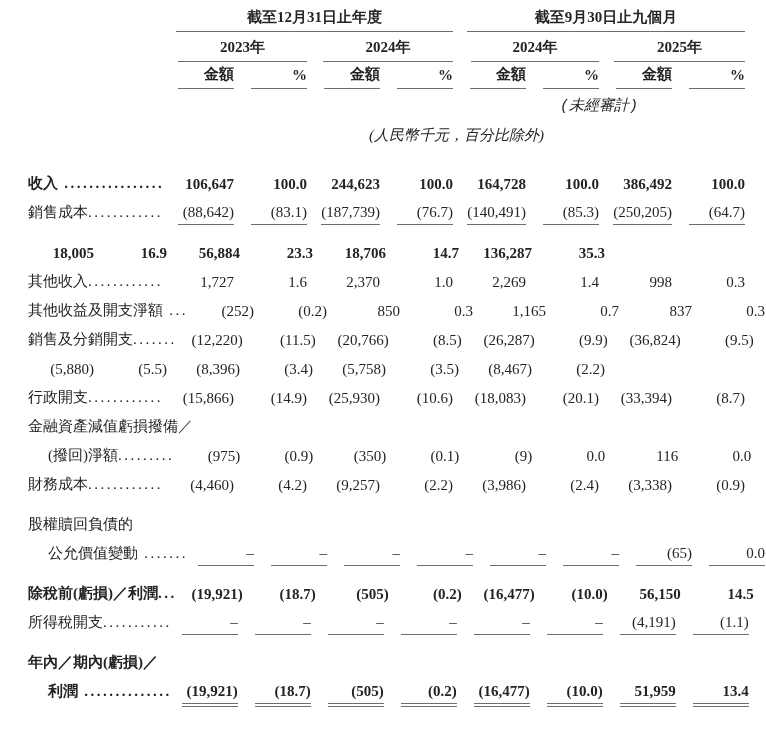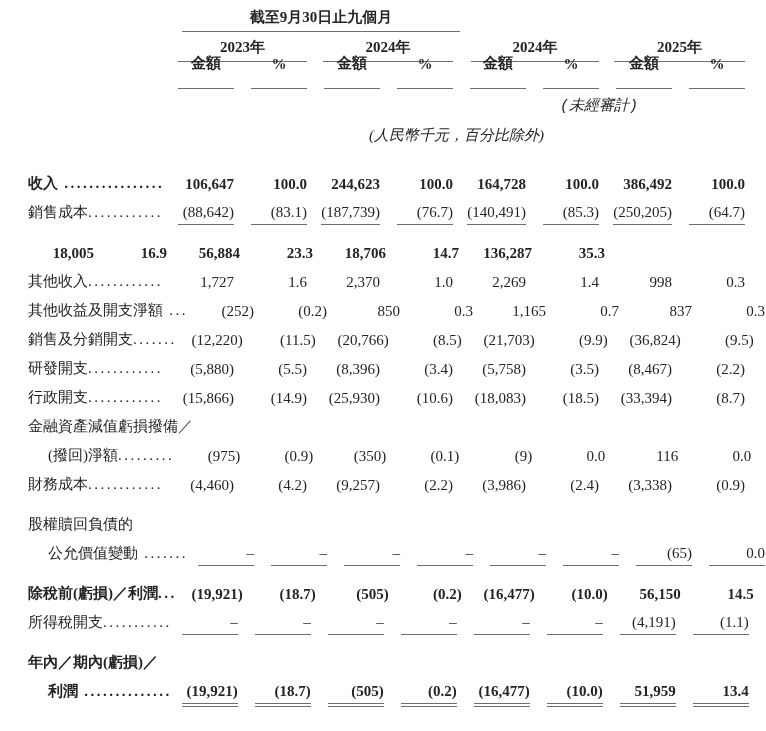--- a/index.html
+++ b/index.html
@@ -25,21 +25,21 @@
   .line{margin-left:auto;border-bottom:1px solid var(--rule);padding-bottom:4px;text-align:center;white-space:nowrap;font-weight:bold;}
   .g1 .line{width:277px;}
   .g2 .line{width:278px;}
   .y1{flex:0 0 139px;} .y1 .line{width:129px;}
   .y2{flex:0 0 146px;} .y2 .line{width:130px;}
   .y3{flex:0 0 146px;} .y3 .line{width:128px;}
   .y4{flex:0 0 146px;} .y4 .line{width:131px;}
   .cell{flex:0 0 73px;text-align:right;}
   .cell.c1{flex:0 0 66px;}
   .v{display:inline-block;min-width:56px;text-align:right;padding-bottom:3px;}
-  .hms .v{border-bottom:1px solid var(--rule);text-align:center;font-weight:bold;padding-bottom:15px;}
+  .hms .v{border-bottom:1px solid var(--rule);text-align:right;font-weight:bold;padding-bottom:4px;}
   .note-row{height:26px;font-style:italic;}
   .note-unaudited{flex:0 0 292px;text-align:center;font-family:Liberation Mono, monospace;}
   .sp-ua{flex:0 0 425px;}
   .note-unit-row{height:30px;font-style:italic;}
   .note-unit{flex:0 0 577px;text-align:center;}
   
   .tbody{margin-top:22px;}
   .trow{height:29px;}
   .trow.gap{margin-top:11px;}
   .trow.bold{font-weight:bold;}
@@ -50,20 +50,23 @@
   .du{border-bottom:1px solid var(--rule);position:relative;}
   .du::after{content:"";position:absolute;left:0;right:0;bottom:-4px;border-bottom:1px solid var(--rule);}
 </style>
 </head>
 <body>
 
 <div class="doc">
 
   <div class="row hgrp">
     <div class="sp-label"></div>
+    <div class="grp g1">
+      <div class="line">截至12月31日止年度</div>
+    </div>
     <div class="grp g2">
       <div class="line">截至9月30日止九個月</div>
     </div>
   </div>
 
   <div class="row hyr">
     <div class="sp-label"></div>
     <div class="yr y1">
       <div class="line">2023年</div>
     </div>
@@ -154,44 +157,43 @@
         <div class="cell"><span class="v">0.7</span></div>
         <div class="cell"><span class="v">837</span></div>
         <div class="cell"><span class="v">0.3</span></div>
       </div>
       <div class="row trow">
         <div class="lbl"><span>銷售及分銷開支</span><span class="dots">.......</span></div>
         <div class="cell c1"><span class="v">(12,220)</span></div>
         <div class="cell"><span class="v">(11.5)</span></div>
         <div class="cell"><span class="v">(20,766)</span></div>
         <div class="cell"><span class="v">(8.5)</span></div>
-        <div class="cell"><span class="v">(21,703)</span></div>
+        <div class="cell"><span class="v">(26,287)</span></div>
         <div class="cell"><span class="v">(9.9)</span></div>
         <div class="cell"><span class="v">(36,824)</span></div>
         <div class="cell"><span class="v">(9.5)</span></div>
       </div>
       <div class="row trow">
-        <div class="lbl"><span>研發開支</span><span class="dots">............</span></div>
         <div class="cell c1"><span class="v">(5,880)</span></div>
         <div class="cell"><span class="v">(5.5)</span></div>
         <div class="cell"><span class="v">(8,396)</span></div>
         <div class="cell"><span class="v">(3.4)</span></div>
         <div class="cell"><span class="v">(5,758)</span></div>
         <div class="cell"><span class="v">(3.5)</span></div>
         <div class="cell"><span class="v">(8,467)</span></div>
         <div class="cell"><span class="v">(2.2)</span></div>
       </div>
       <div class="row trow">
         <div class="lbl"><span>行政開支</span><span class="dots">............</span></div>
         <div class="cell c1"><span class="v">(15,866)</span></div>
         <div class="cell"><span class="v">(14.9)</span></div>
         <div class="cell"><span class="v">(25,930)</span></div>
         <div class="cell"><span class="v">(10.6)</span></div>
         <div class="cell"><span class="v">(18,083)</span></div>
-        <div class="cell"><span class="v">(18.5)</span></div>
+        <div class="cell"><span class="v">(20.1)</span></div>
         <div class="cell"><span class="v">(33,394)</span></div>
         <div class="cell"><span class="v">(8.7)</span></div>
       </div>
       <div class="row trow">
         <div class="lbl"><span>金融資產減值虧損撥備／</span></div>
       </div>
       <div class="row trow">
         <div class="lbl ind"><span>(撥回)淨額</span><span class="dots">.........</span></div>
         <div class="cell c1"><span class="v">(975)</span></div>
         <div class="cell"><span class="v">(0.9)</span></div>

